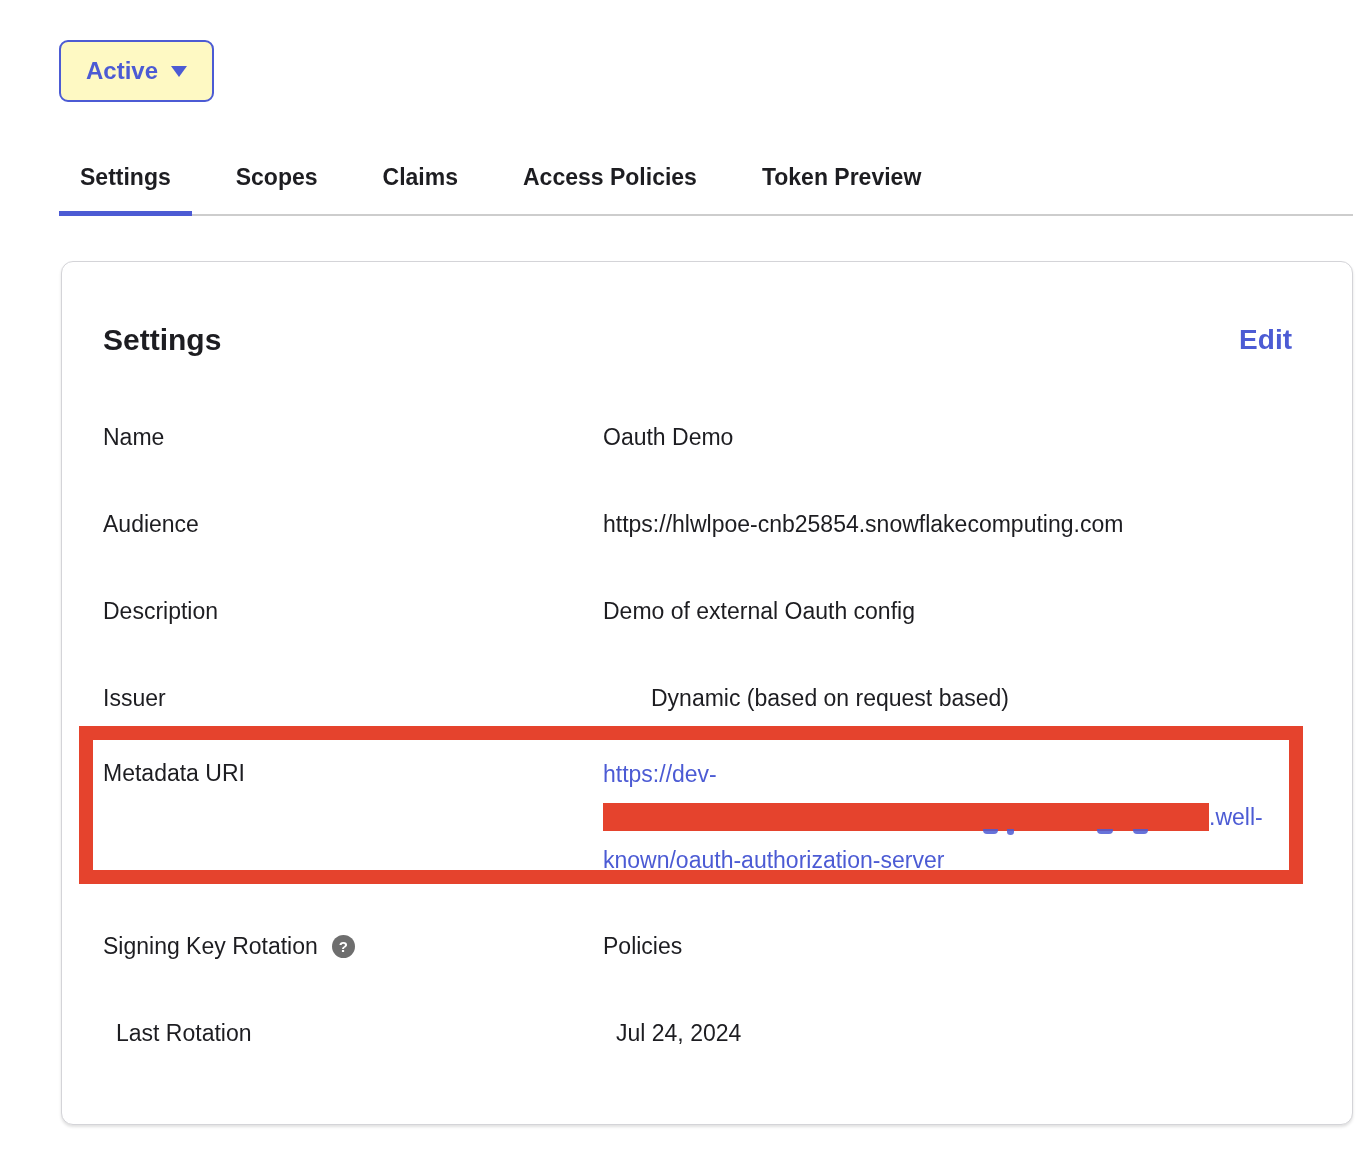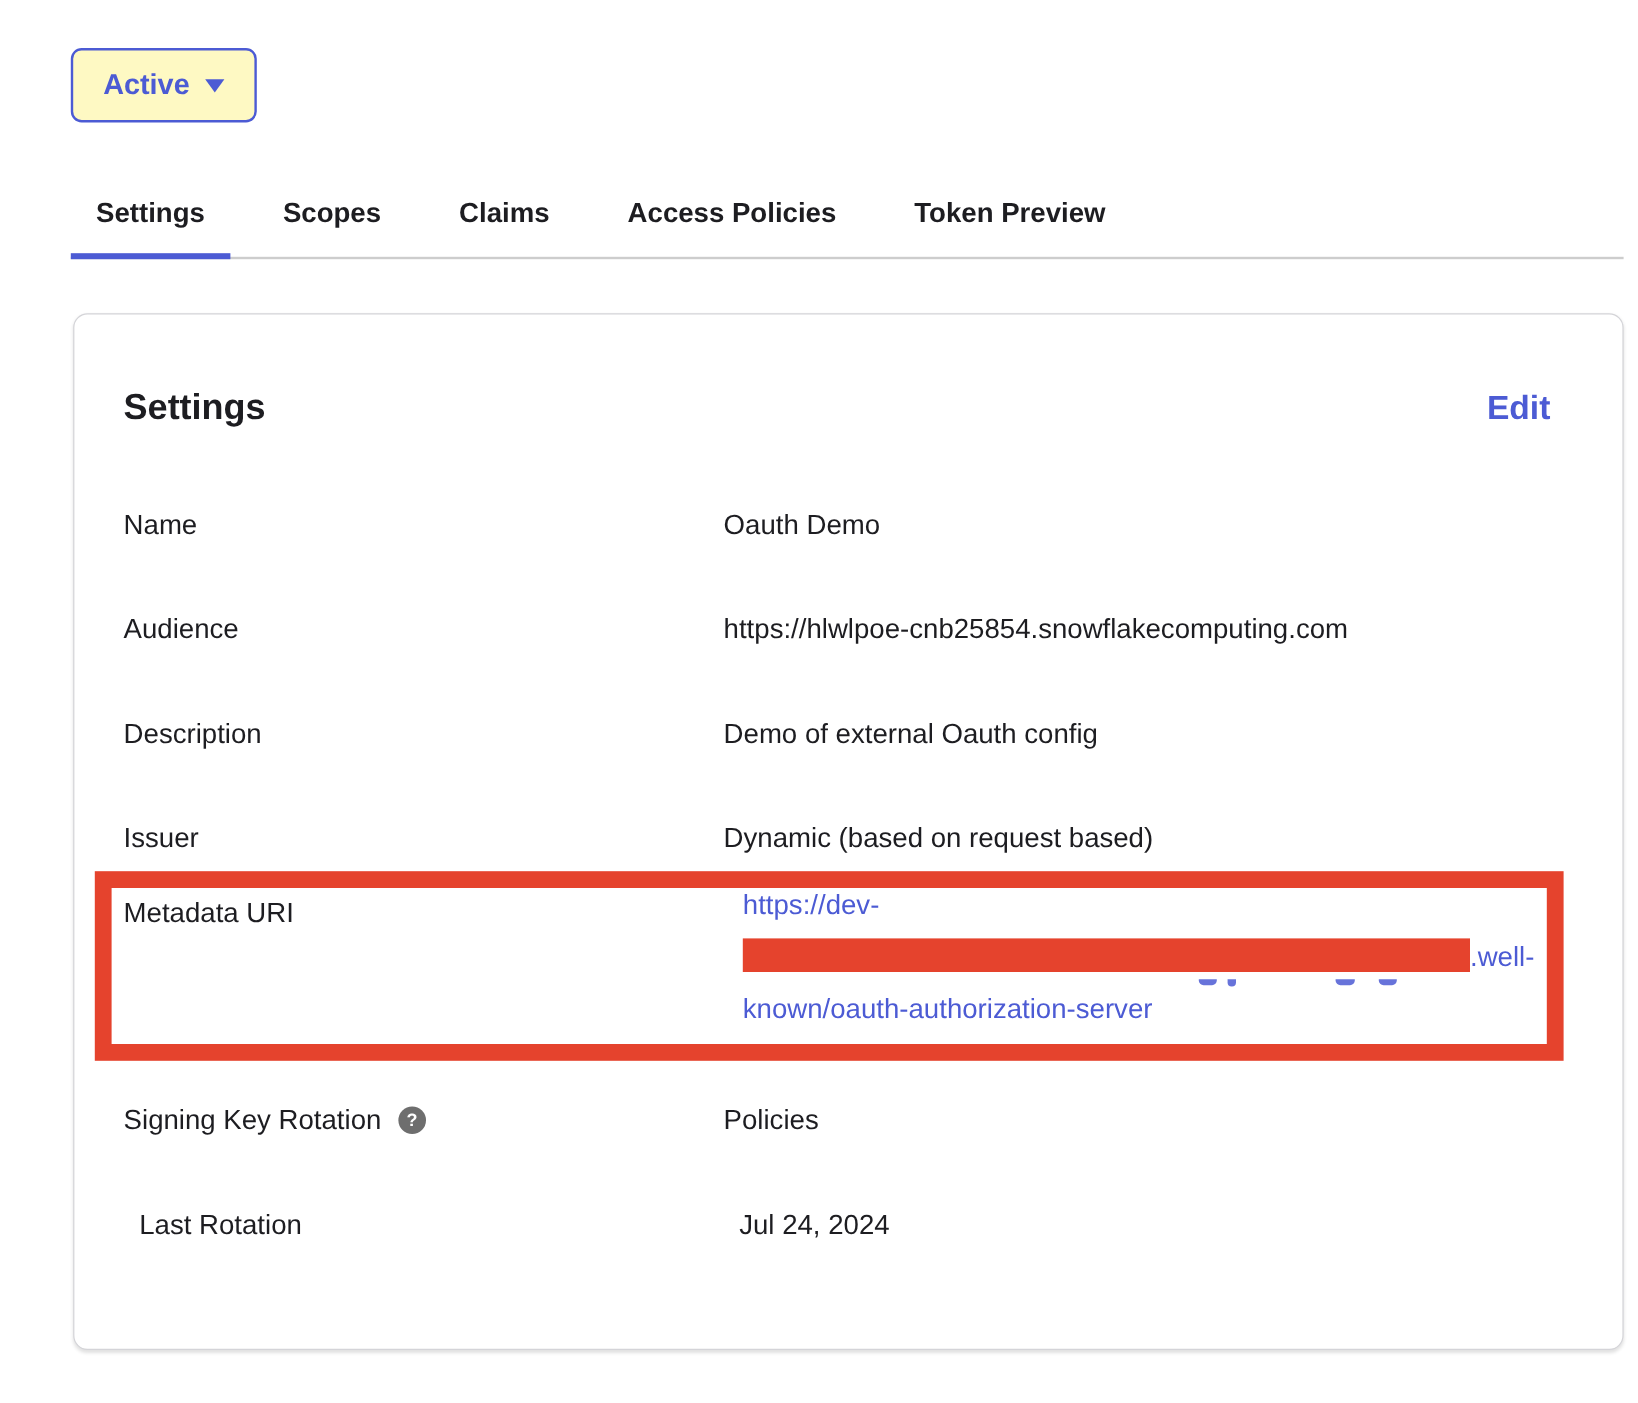--- a/index.html
+++ b/index.html
@@ -47,34 +47,34 @@
     margin:60px 60px 0 41px;}
   .card-title{font-size:30px;line-height:36px;font-weight:600;}
   .edit-link{font-size:28px;line-height:30px;font-weight:700;color:var(--accent);
     text-decoration:none;padding-top:3px;cursor:pointer;}
 
   .rows{margin:64px 60px 0 41px;}
   .row{display:grid;grid-template-columns:500px 1fr;align-items:start;
     font-size:23px;line-height:30px;margin-bottom:57px;}
   .row-label{color:var(--text);display:flex;align-items:center;gap:14px;text-align:center;}
   .row-value{color:var(--text);}
-  .row.issuer{margin-bottom:26px;}
-  .row.metadata{margin-bottom:50px;gap:16px;}
+  .row.issuer{margin-bottom:39px;gap:48px;}
+  .row.metadata{margin-bottom:50px;}
   .row.metadata .row-label{align-items:flex-start;padding-top:6px;}
   .row.last{margin-bottom:0;margin-left:13px;}
 
   .help-icon{
     display:inline-flex;align-items:center;justify-content:center;
     width:23px;height:23px;border-radius:50%;background:#6e6e6e;color:#fff;
     font-size:15px;font-weight:700;line-height:1;cursor:pointer;flex:0 0 auto;
   }
 
   
   .meta-value{position:relative;}
-  .meta-line{height:43px;display:flex;}
+  .meta-line{height:43px;display:flex;align-items:center;}
   .link{color:var(--accent);text-decoration:none;cursor:pointer;}
   .redaction-bar{display:inline-block;width:606px;height:28px;background:var(--red);}
   .descender{position:absolute;background:var(--accent);border-radius:0 0 4px 4px;opacity:.85;}
   .d1{left:380px;top:77px;width:15px;height:5px;}
   .d2{left:404px;top:77px;width:7px;height:6px;border-radius:0 0 50% 50%;}
   .d3{left:494px;top:77px;width:16px;height:5px;}
   .d4{left:530px;top:77px;width:15px;height:5px;}
 
   
   .annotation-box{

